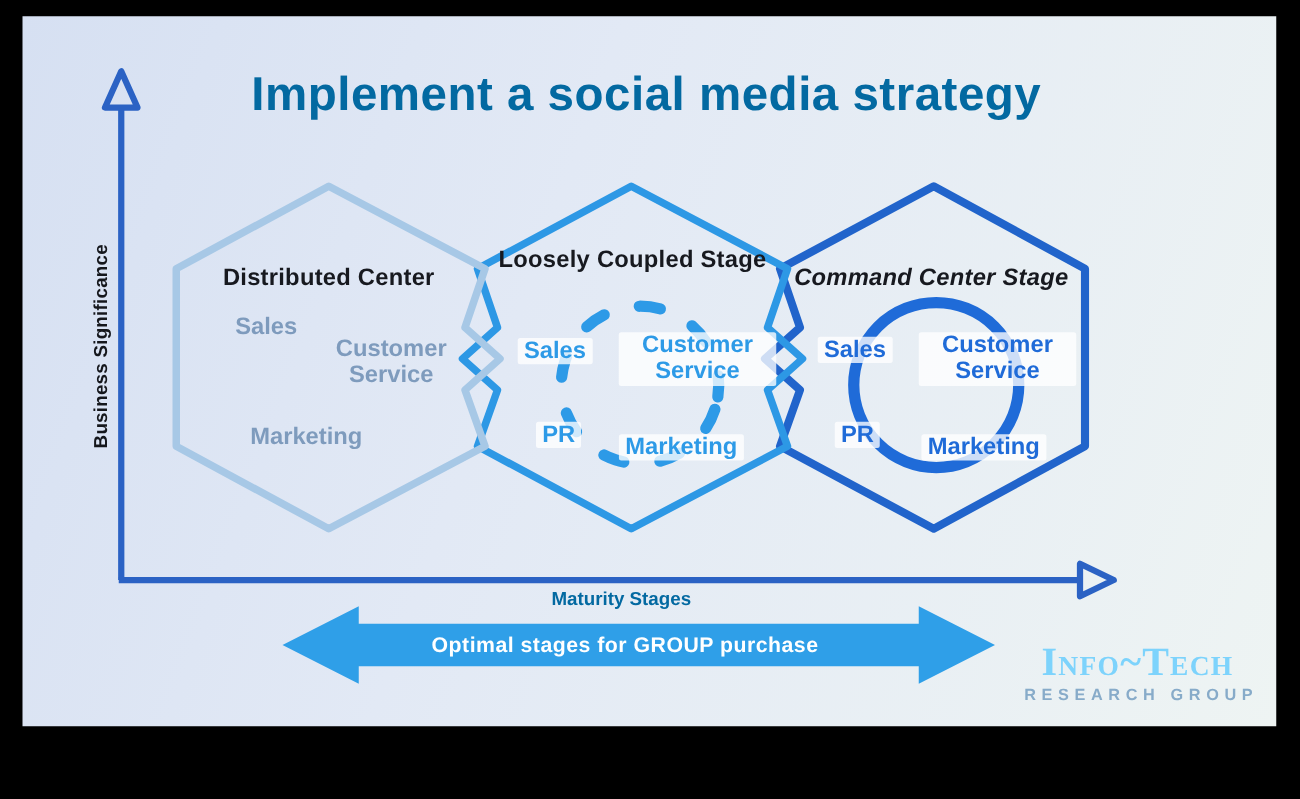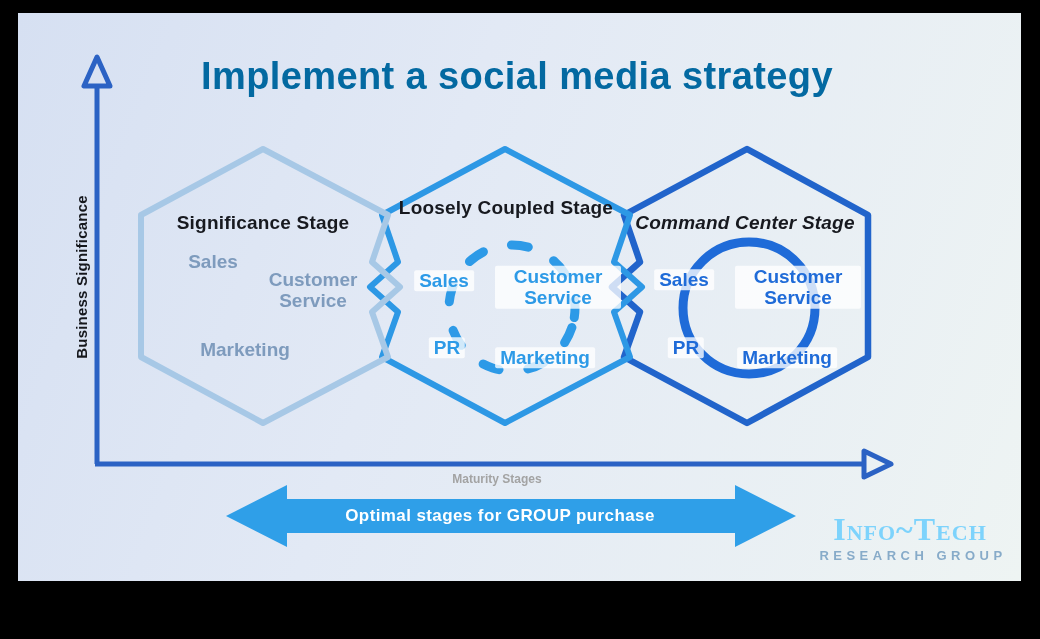--- a/index.html
+++ b/index.html
@@ -32,21 +32,21 @@
   .dept { font-size:19px; }
   .dept1 { color:#7e9bbd; }
   .dept2 { color:#2d9ae7; }
   .dept3 { color:#1f6bd8; }
   .wrap { white-space:normal; width:116px; }
   .halo { background:rgba(255,255,255,0.78); padding:0 5px; border-radius:2px; }
   .ylab {
     transform:translate(-50%,-50%) rotate(-90deg);
     font-size:15px; color:#15171c; letter-spacing:0.2px;
   }
-  .xlab { font-size:12px; color:#a3a3a3;text-align:right; }
+  .xlab { font-size:15px; color:#0369a1;text-align:right; }
   .arrow-label { font-size:17px; color:#ffffff; letter-spacing:0.4px; }
   .logo-brand {
     font-family:"Liberation Serif", serif;
     font-variant:small-caps;
     font-weight:600;
     font-size:32px; color:#7dd3fc; letter-spacing:1px;
   }
   .logo-sub {
     font-size:13px; color:#87abc9; letter-spacing:4.5px; font-weight:bold;
   }
@@ -71,21 +71,21 @@
   <circle cx="749" cy="308" r="66" fill="none" stroke="#1f6bd8" stroke-width="9"></circle>
 
   <polygon points="226,516 287,485 287,499 735,499 735,485 796,516 735,547 735,533 287,533 287,547" fill="#2f9fe8"></polygon>
 </svg>
 
 <div class="lbl main-title" style="left:517px; top:76px;">Implement a social media strategy</div>
 
 <div class="lbl ylab" style="left:82px; top:277px;">Business Significance</div>
 <div class="lbl xlab" style="left:497px; top:480px;">Maturity Stages</div>
 
-<div class="lbl stage-title" style="left:263px; top:223px;">Significance Stage</div>
+<div class="lbl stage-title" style="left:263px; top:223px;">Distributed Center</div>
 <div class="lbl dept dept1" style="left:213px; top:262px;">Sales</div>
 <div class="lbl dept dept1 wrap" style="left:313px; top:290px;">Customer Service</div>
 <div class="lbl dept dept1" style="left:245px; top:350px;">Marketing</div>
 
 <div class="lbl stage-title" style="left:506px; top:208px;">Loosely Coupled Stage</div>
 <div class="lbl dept dept2 halo" style="left:444px; top:281px;">Sales</div>
 <div class="lbl dept dept2 wrap halo" style="left:558px; top:287px;">Customer Service</div>
 <div class="lbl dept dept2 halo" style="left:447px; top:348px;">PR</div>
 <div class="lbl dept dept2 halo" style="left:545px; top:358px;">Marketing</div>
 

